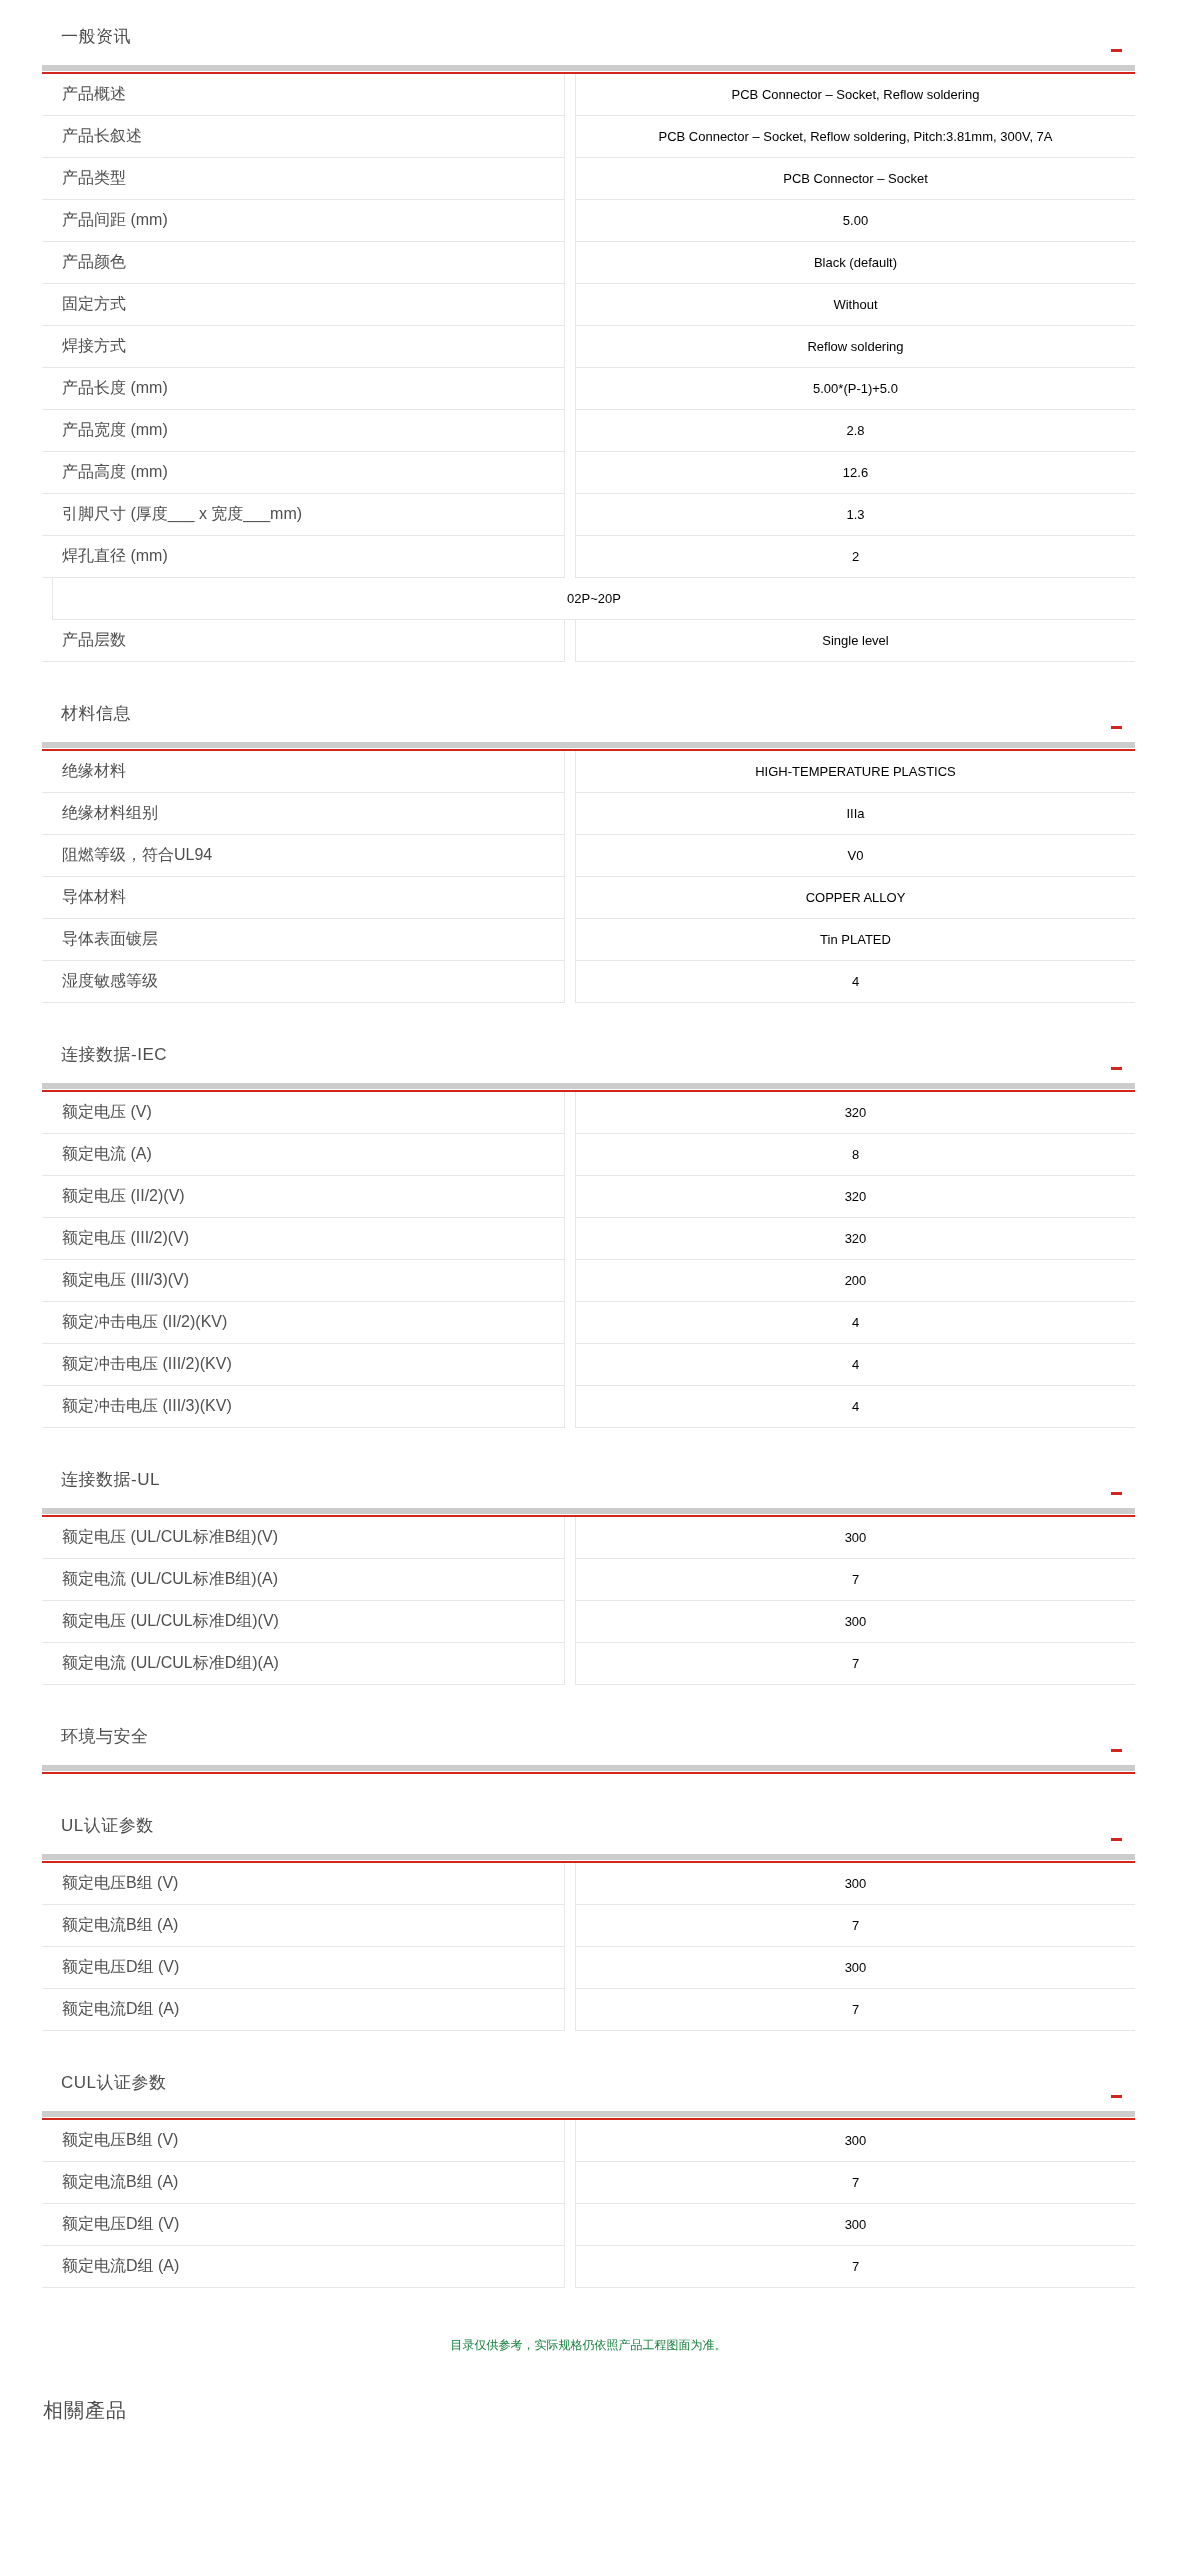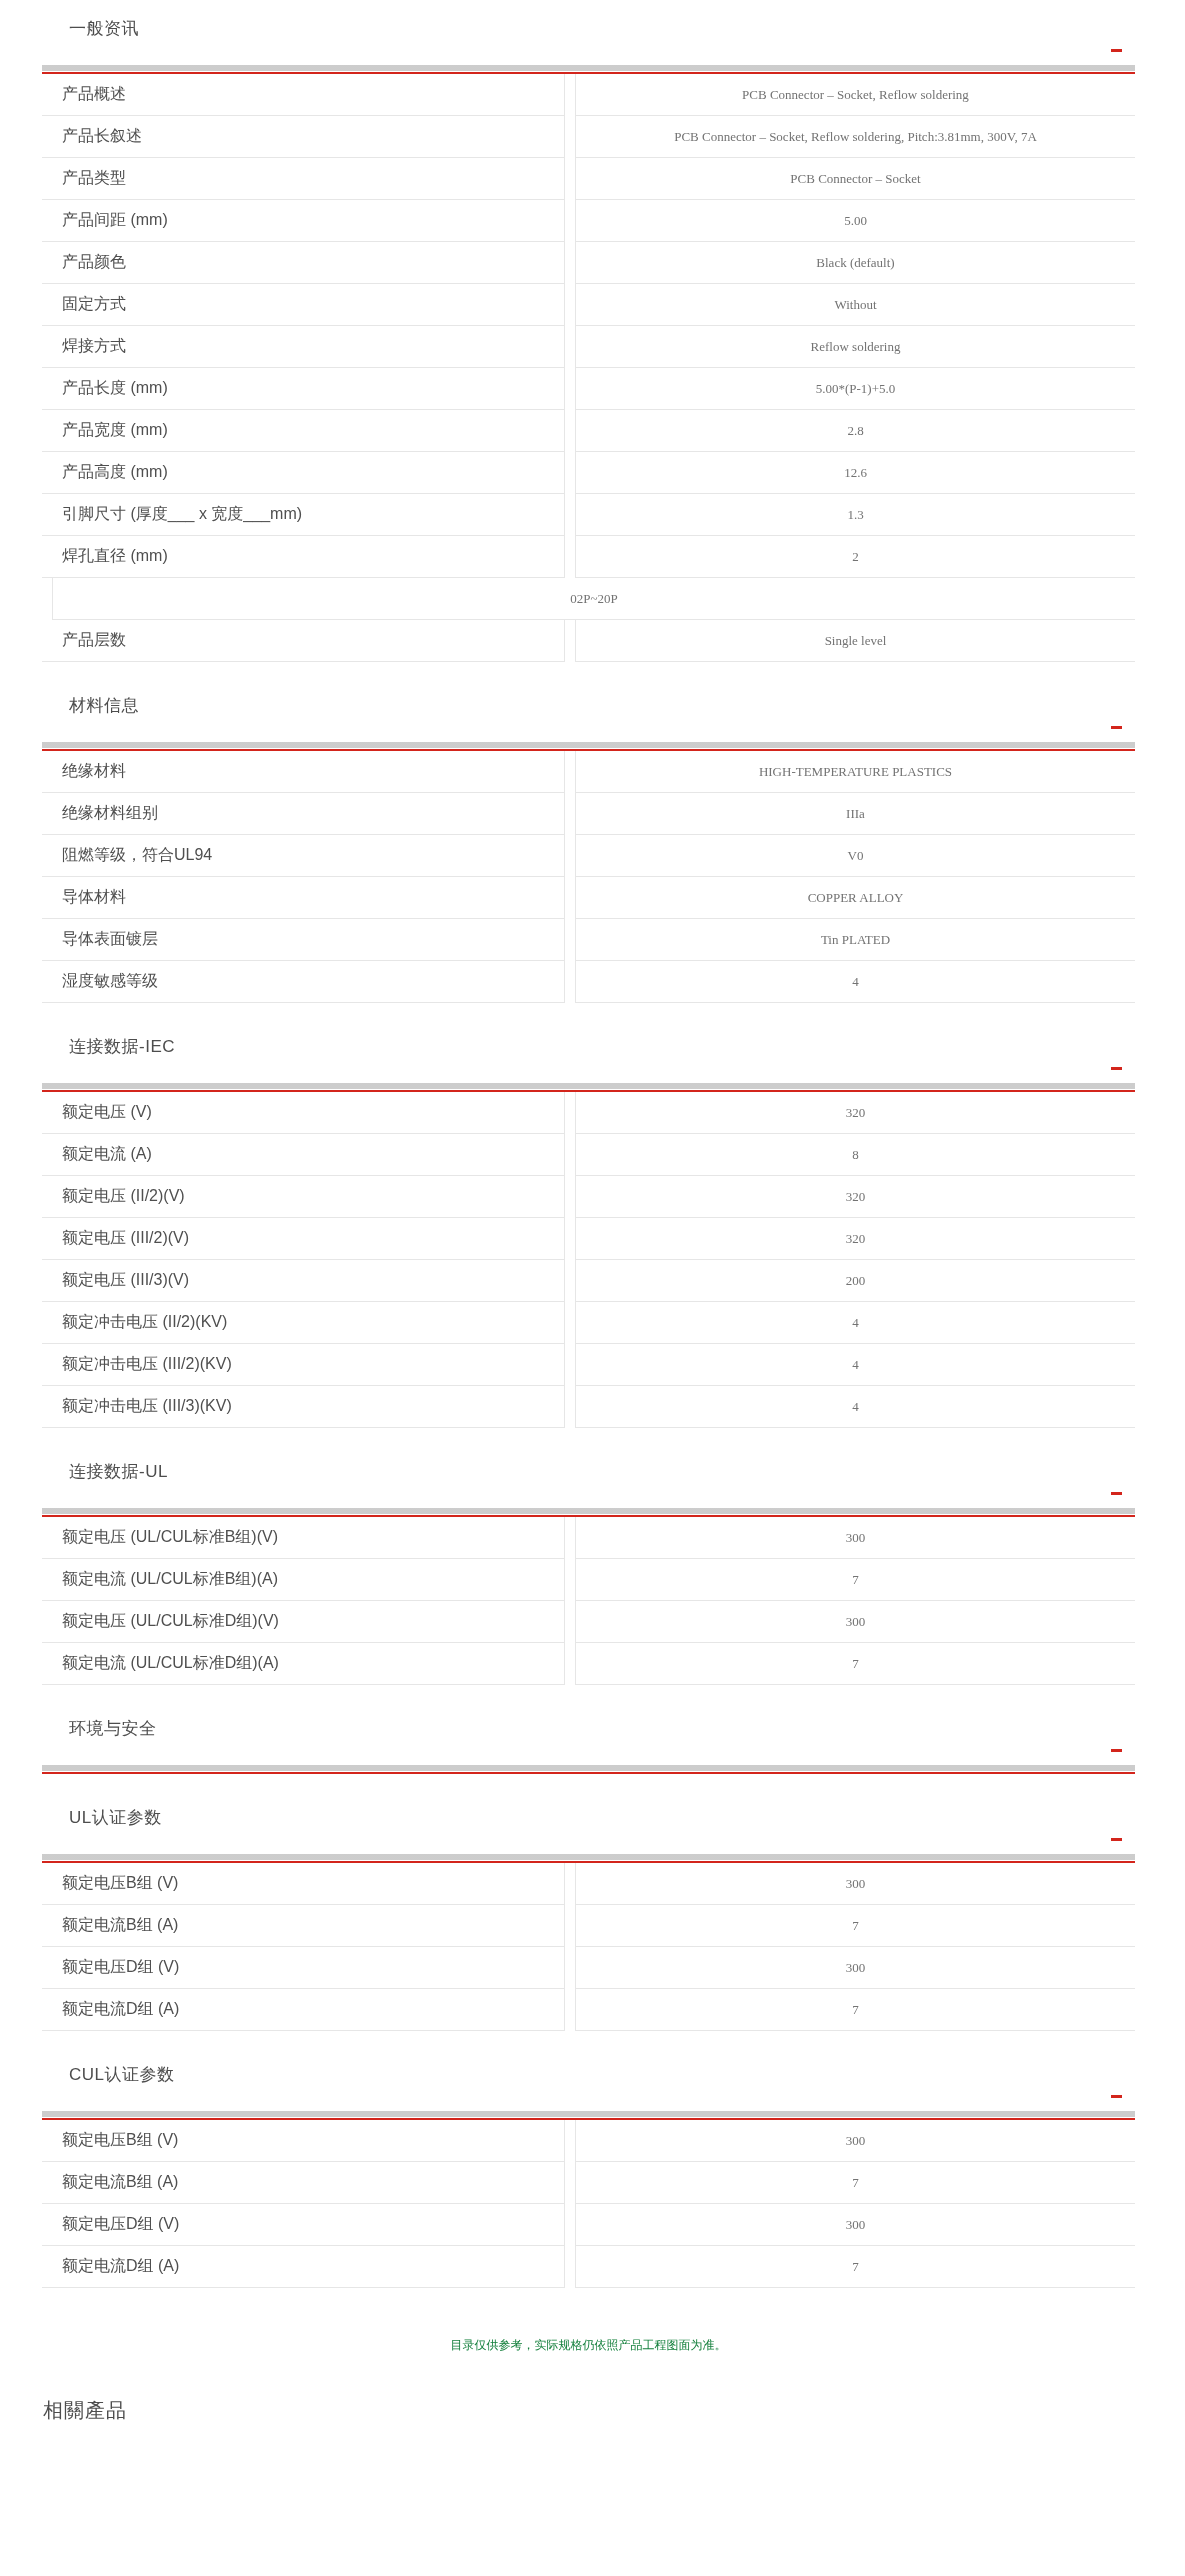--- a/index.html
+++ b/index.html
@@ -25,21 +25,21 @@
   }
   .section-header {
     display: flex;
     justify-content: space-between;
     align-items: flex-end;
     height: 20px;
     margin-bottom: 10px;
     padding: 0 13px 0 11px;
   }
   .section-title {
-    margin: 16px;
+    margin: 8px;
     font-size: 17px;
     font-weight: 400;
     color: #4d4d4d;
     line-height: 20px;
     letter-spacing: 0.5px;
   }
   .minus-icon {
     display: block;
     width: 11px;
     height: 3px;
@@ -74,22 +74,21 @@
     font-size: 16px;
     color: #4f4f4f;
   }
   .cell.value {
     flex: 1;
     margin-left: 10px;
     border-left: 1px solid #e6e6e6;
     justify-content: center;
     text-align: center;
     font-size: 13px;
-    color: #737373;
-    font-family: Liberation Serif, serif;
+    color: #000000;
   }
   .footer-note {
     margin-top: 49px;
     width: 1093px;
     text-align: center;
     font-size: 12px;
     color: #15803d;
   }
   .related-title {
     margin: 44px 0 0 1px;

